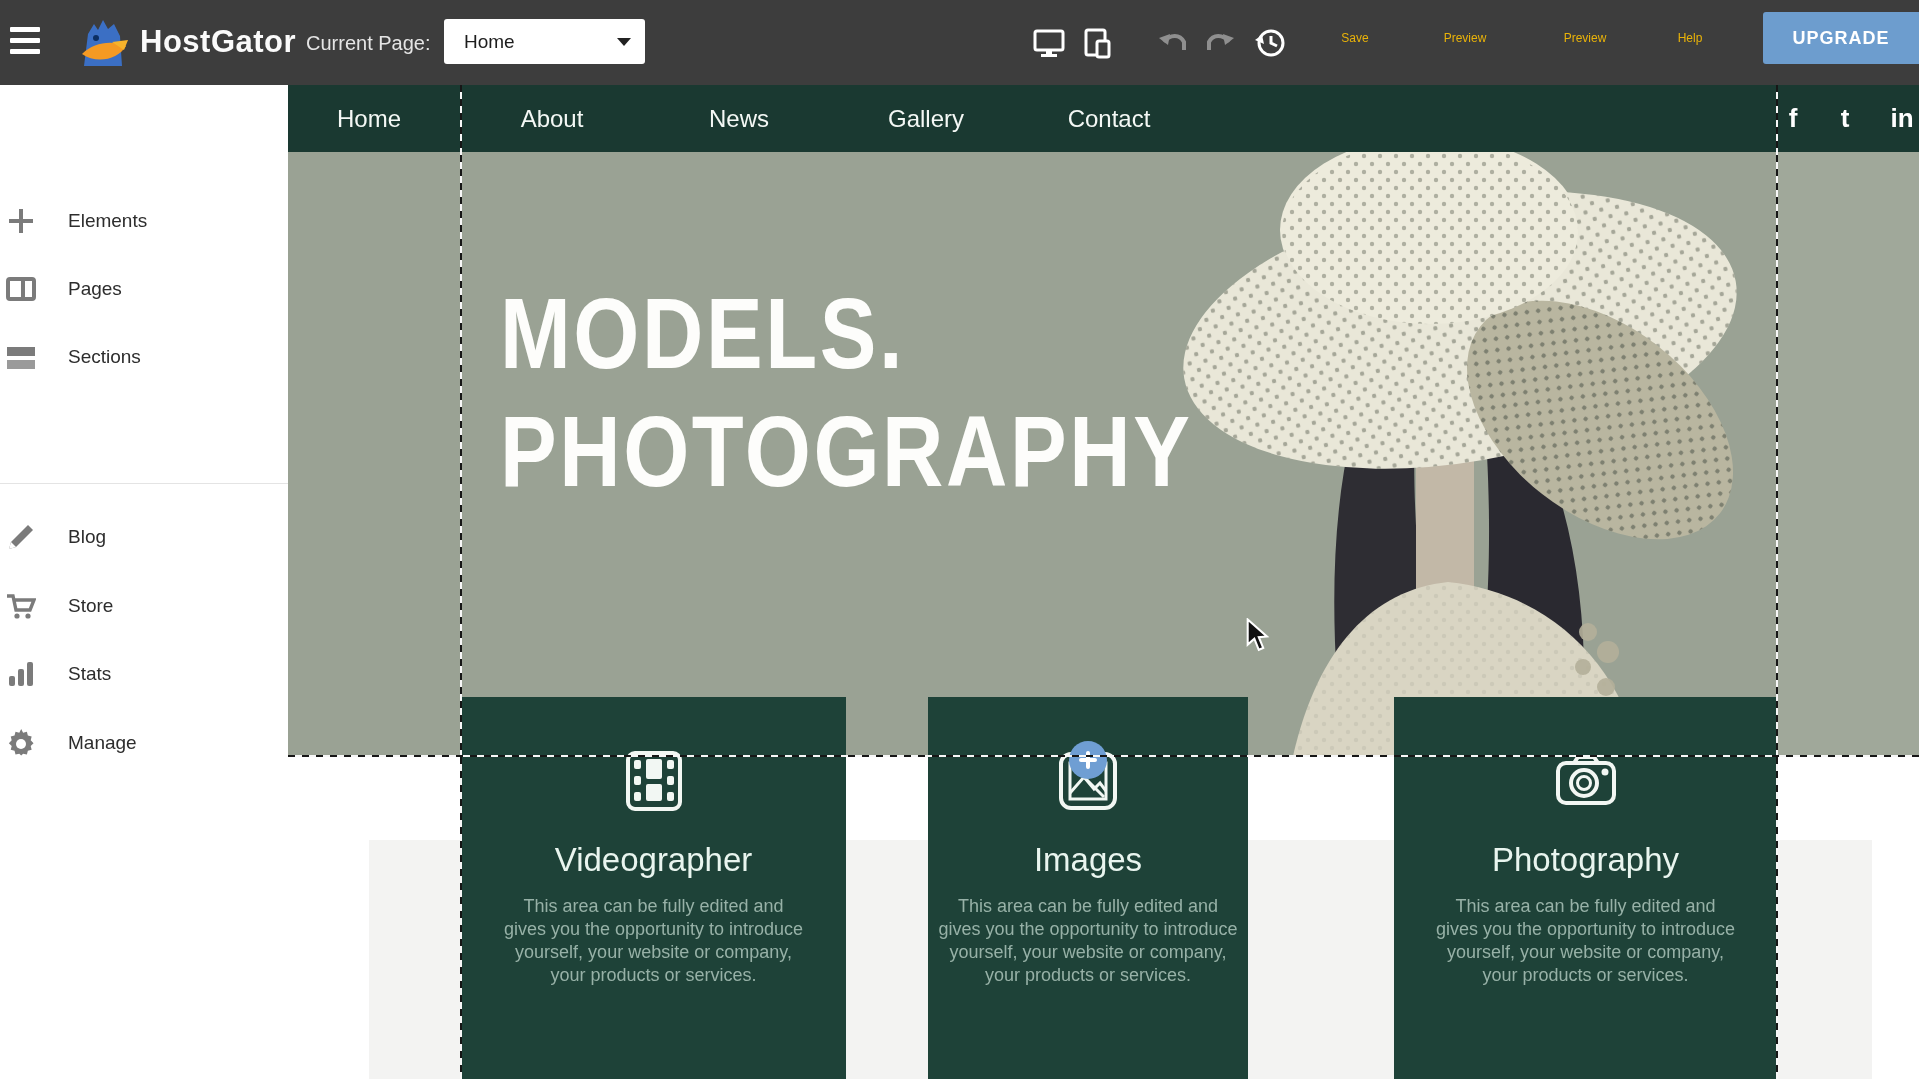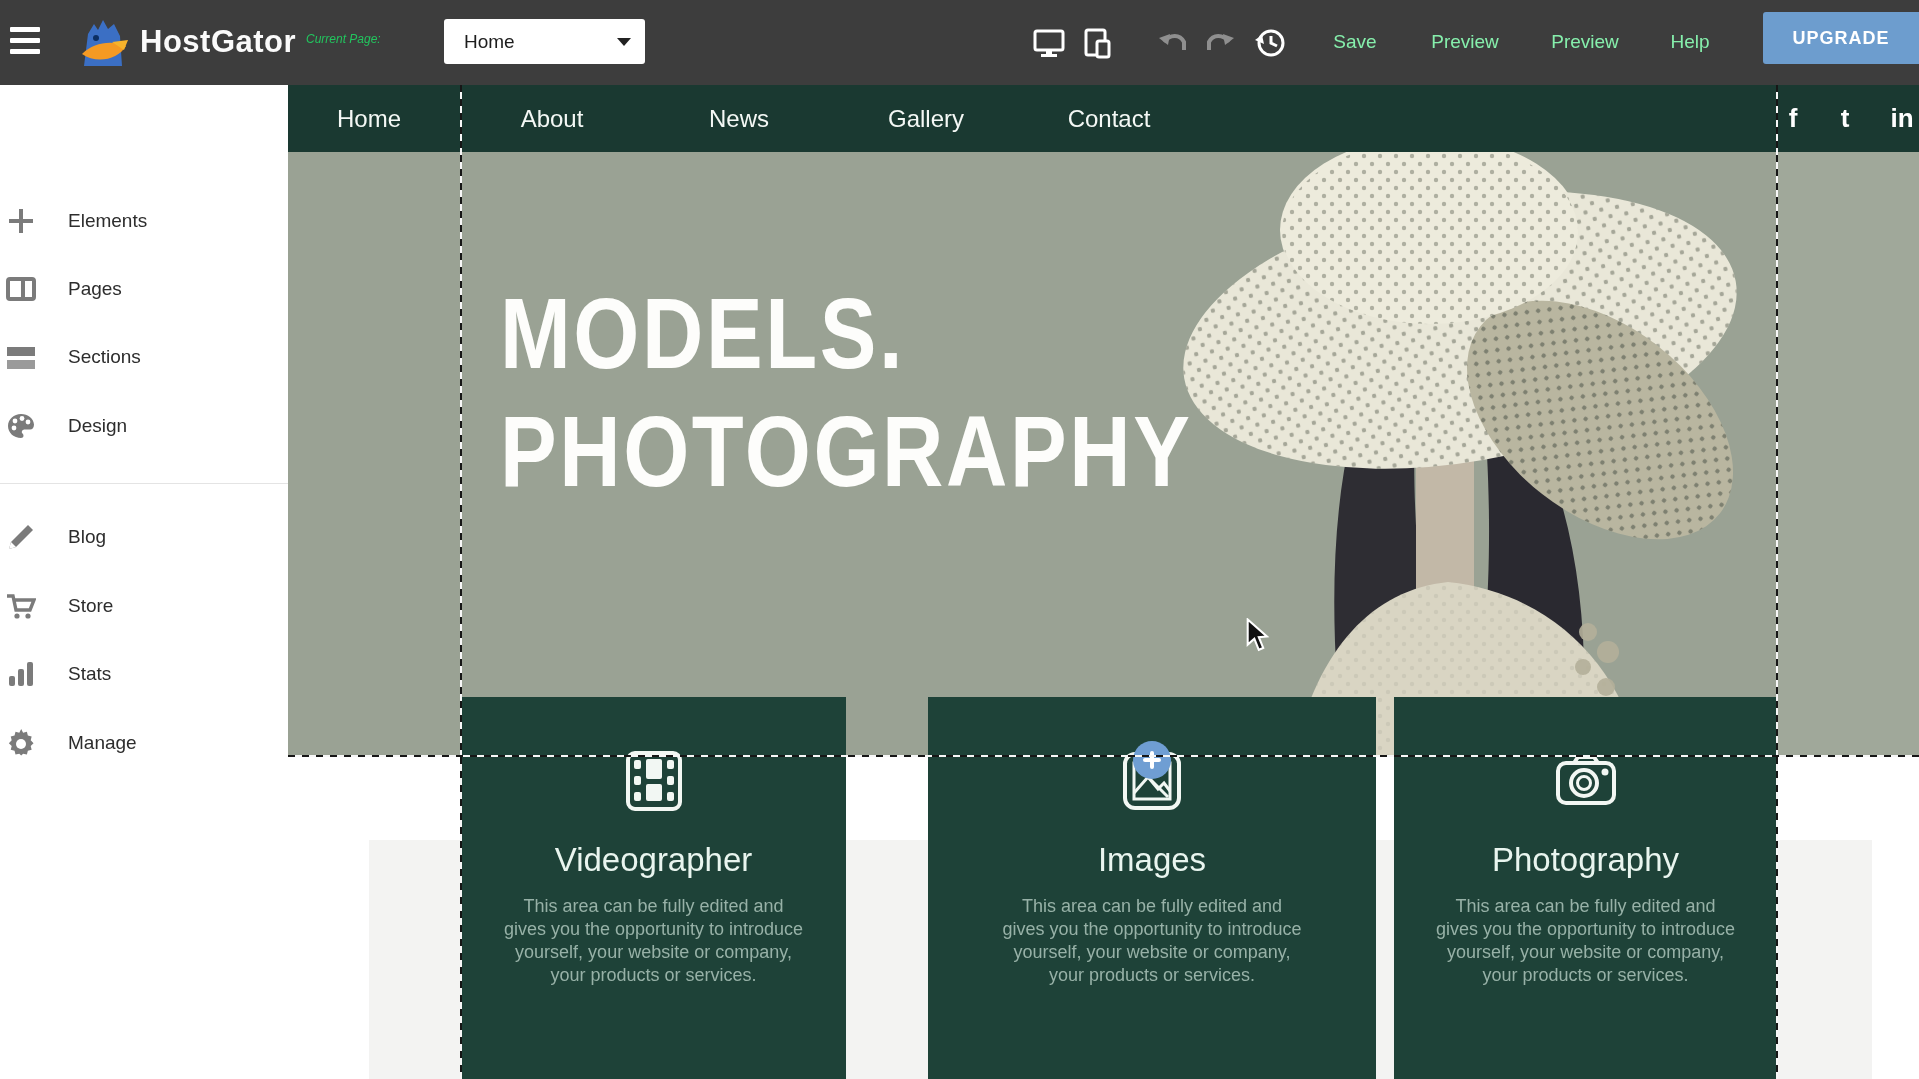--- a/index.html
+++ b/index.html
@@ -6,28 +6,28 @@
   html,body { width:1919px; height:1079px; overflow:hidden;
     font-family:"Liberation Sans", sans-serif; background:#fff; }
 
   
   .topbar { position:absolute; left:0; top:0; width:1919px; height:85px;
     background:#3d3d3d; z-index:60; }
   .hamburger { position:absolute; left:10px; top:27px; width:34px; height:30px; cursor:pointer; }
   .hamburger span { display:block; width:30px; height:5px; background:#fff; border-radius:1px; margin:0 0 6px 0; }
   .logo { position:absolute; left:74px; top:16px; height:52px; display:flex; align-items:center; }
   .logo-word { color:#fafafa; font-size:31px; font-weight:bold; letter-spacing:.5px; margin-left:8px; }
-  .curpage-label { position:absolute; left:306px; top:32px; color:#22c55e; font-size:12px;font-style:italic; }
+  .curpage-label { position:absolute; left:306px; top:32px; color:#e5e5e5; font-size:20px; }
   .page-select { position:absolute; left:444px; top:19px; width:201px; height:45px; background:#fff;
     border-radius:3px; display:flex; align-items:center; padding:0 14px 0 20px; cursor:pointer; }
   .page-select .val { font-size:19px; color:#1d1d1d; flex:1; }
   .caret { width:0; height:0; border-left:7px solid transparent; border-right:7px solid transparent;
     border-top:8px solid #222; }
   .tb-icon { position:absolute; top:26px; width:34px; height:34px; cursor:pointer; }
-  .tb-text { position:absolute; top:31px; color:#86efac; font-size:19px; cursor:pointer; transform:translateX(-50%); }
+  .tb-text { position:absolute; top:31px; color:#eab308; font-size:12px; cursor:pointer; transform:translateX(-50%); }
   .upgrade { position:absolute; left:1763px; top:12px; width:156px; height:52px; background:#6d9dce;
     border-radius:3px 0 0 3px; color:#fff; font-size:18px; letter-spacing:1px; display:flex;
     align-items:center; justify-content:center; cursor:pointer;font-weight:bold; }
 
   
   .sidebar { position:absolute; left:0; top:85px; width:288px; height:994px; background:#fff; z-index:50;border-radius:30px; }
   .side-item { position:absolute; left:0; width:288px; height:50px; display:flex; align-items:center; cursor:pointer; }
   .side-item .ic { position:absolute; left:6px; width:30px; height:30px; }
   .side-item .lbl { position:absolute; left:68px; font-size:19px; color:#2d2d2d; }
   .side-div { position:absolute; left:0; top:398px; width:288px; height:1px; background:#e4e4e4; }
@@ -142,30 +142,20 @@
   </div>
 
   <div class="side-item" style="top:247px">
     <svg class="ic" viewBox="0 0 30 30">
       <rect x="1" y="5" width="28" height="9" fill="#7b7b7b"></rect>
       <rect x="1" y="18" width="28" height="9" fill="#9a9a9a"></rect>
       </svg>
     <span class="lbl">Sections</span>
   </div>
 
-  <div class="side-item" style="top:316px">
-    <svg class="ic" viewBox="0 0 30 30">
-      <path d="M15 3 C8 3 2 8 2 15 C2 22 8 27 15 27 C18 27 18 24 16.5 22.5 C15 21 16 18.5 19 18.5 L24 18.5 C26.5 18.5 28 16.5 28 13.5 C27.5 7.5 22 3 15 3 Z" fill="#7b7b7b"></path>
-      <circle cx="9" cy="10" r="2.4" fill="#fff"></circle>
-        <circle cx="16" cy="7.5" r="2.4" fill="#fff"></circle>
-      <circle cx="22" cy="11" r="2.4" fill="#fff"></circle>
-        <circle cx="8" cy="17" r="2.4" fill="#fff"></circle>
-      </svg>
-    <span class="lbl">Design</span>
-  </div>
 
   <div class="side-div"></div>
 
   <div class="side-item" style="top:427px">
     <svg class="ic" viewBox="0 0 30 30">
       <path d="M3 27 L5 20 L22 3 L27 8 L10 25 Z" fill="#7b7b7b"></path>
       <path d="M3 27 L5 20 L10 25 Z" fill="#fff"></path>
       </svg>
     <span class="lbl">Blog</span>
   </div>
@@ -272,21 +262,21 @@
           <rect x="47" y="29" width="7" height="9" rx="2"></rect>
           <rect x="47" y="45" width="7" height="9" rx="2"></rect>
         <rect x="26" y="12" width="16" height="20" rx="2"></rect>
           <rect x="26" y="37" width="16" height="17" rx="2"></rect>
       </g>
     </svg>
     <div class="ttl">Videographer</div>
     <div class="bdy">This area can be fully edited and gives you the opportunity to introduce yourself, your website or company, your products or services.</div>
   </div>
 
-  <div class="card" style="left:640px; width:448px">
+  <div class="card" style="left:640px; width:320px">
     <svg class="icwrap" viewBox="0 0 68 68">
       <rect x="7" y="7" width="54" height="54" rx="10" fill="none" stroke="#f2f7f3" stroke-width="4"></rect>
       <rect x="16" y="16" width="36" height="36" fill="none" stroke="#f2f7f3" stroke-width="3"></rect>
       <path d="M16 46 L30 30 L40 42 L46 36 L52 44" fill="none" stroke="#f2f7f3" stroke-width="3"></path>
       <path d="M18 18 L50 50" stroke="#f2f7f3" stroke-width="3"></path>
     </svg>
     <div class="badge"></div>
     <div class="ttl">Images</div>
     <div class="bdy">This area can be fully edited and gives you the opportunity to introduce yourself, your website or company, your products or services.</div>
   </div>

